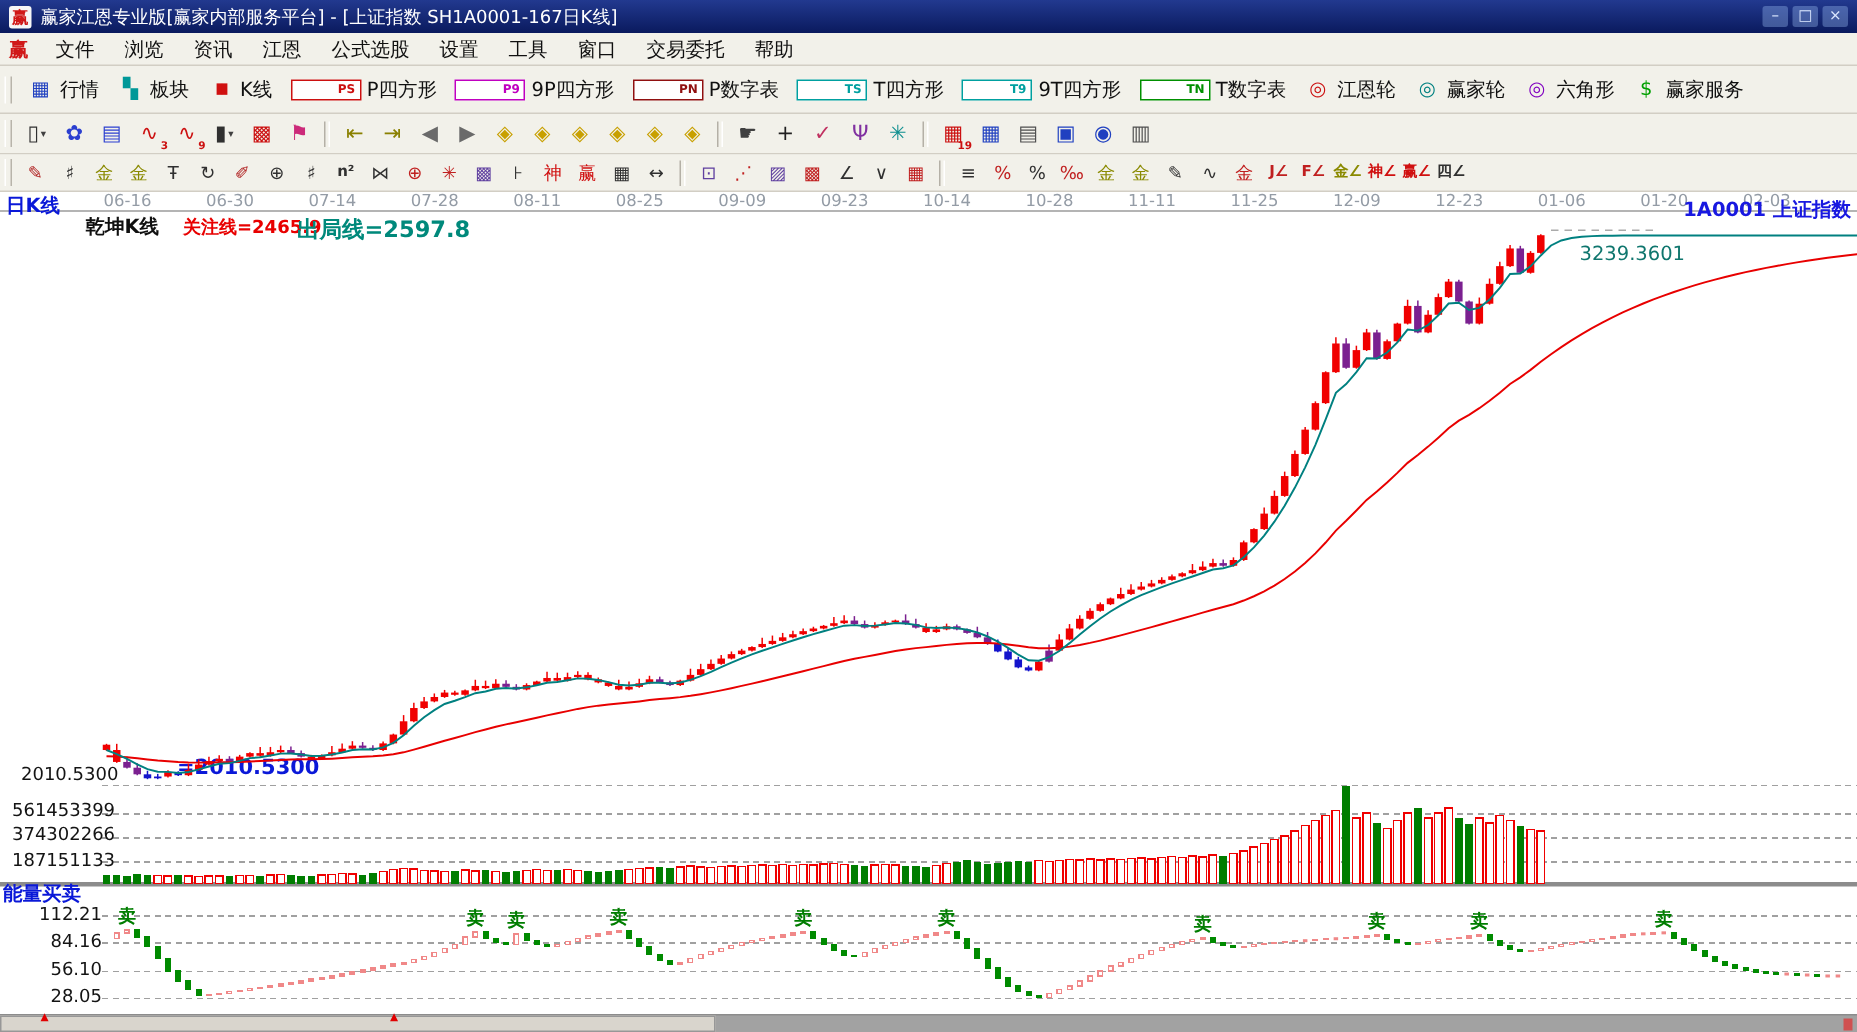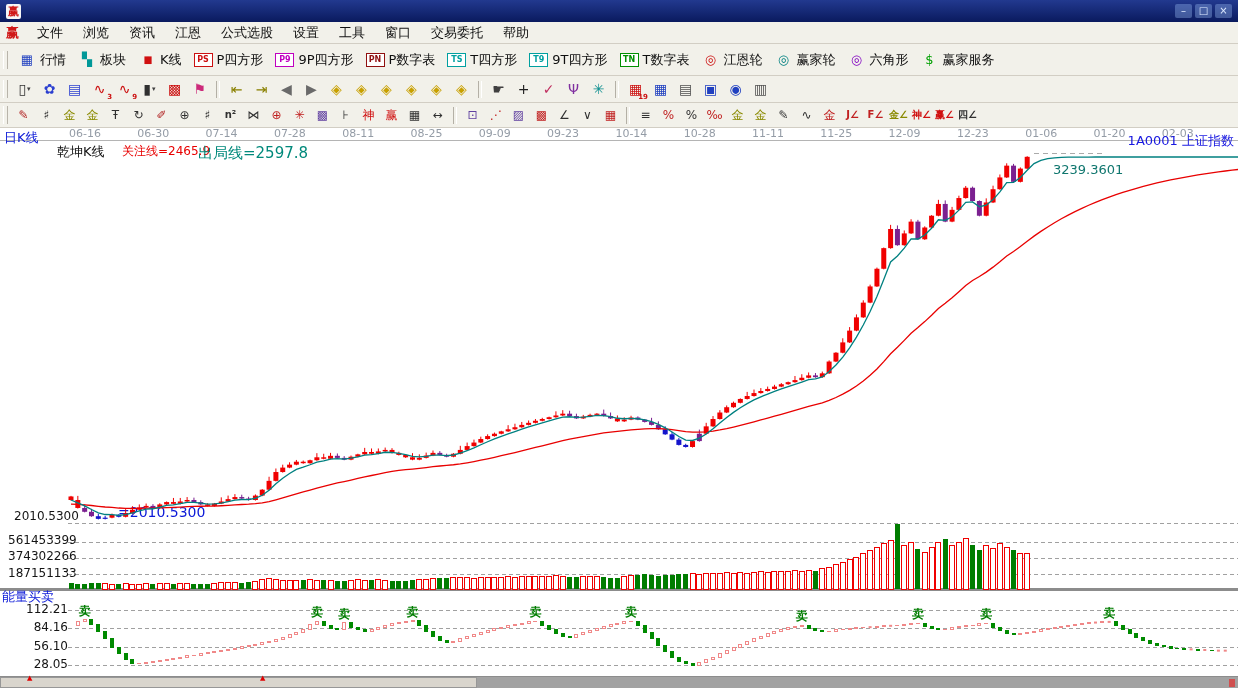--- a/index.html
+++ b/index.html
@@ -25,49 +25,50 @@
   
   .tbrow{display:flex;align-items:center;background:#f2f1ea;border-bottom:1px solid #d2cec4;box-sizing:border-box;white-space:nowrap;}
   .tb1{height:32px;}
   .tb2{height:27px;}
   .tb3{height:25px;}
   .grip{width:3px;height:18px;border-left:1px solid #fff;border-right:1px solid #b8b4aa;margin:0 4px 0 3px;flex:none;}
   .tb-sep{width:2px;height:17px;border-left:1px solid #b4b0a6;border-right:1px solid #fff;margin:0 4px;flex:none;}
   .tb-item{display:flex;align-items:center;gap:4px;padding:0 6px;font-size:13px;color:#101010;background:none;border:0;flex:none;font-family:inherit;}
   .ico-box{width:18px;height:15px;display:flex;align-items:center;justify-content:center;font-size:13px;line-height:1;flex:none;}
   .badge{width:17px;height:12px;border:1px solid currentColor;font-size:8px;font-weight:bold;
-    display:flex;align-items:center;justify-content:center;flex:none;background:#fff;}
+    display:flex;align-items:center;justify-content:center;flex:none;background:#fff;padding-left:28px;}
   .tb-btn{width:25px;height:22px;display:flex;align-items:center;justify-content:center;
     background:none;border:0;font-size:14px;position:relative;flex:none;padding:0;line-height:1;font-family:inherit;}
   .tb3 .tb-btn{width:23px;height:19px;font-size:12px;}
   .tb-btn .sub{position:absolute;right:0;bottom:-1px;font-size:7px;font-weight:bold;}
   .tb-btn .dd{font-size:7px;color:#404040;margin-left:1px;}
   .tb-btn.multi{font-size:10px;font-weight:bold;}
 
   
   .ov{position:absolute;white-space:nowrap;line-height:1.1;}
-  .b{font-weight:normal;}
+  .b{font-weight:bold;}
   .blue{color:#0a18d8;}
   .num{font-size:12px;color:#141414;}
 
   
   .scrollstrip{position:absolute;left:0;top:676px;width:1238px;height:12px;background:#a2a2a2;
     border-top:1px solid #8c8c8c;box-sizing:border-box;}
   .scroll-thumb{position:absolute;left:0;top:0;width:477px;height:11px;background:#d9d5cd;
     border:1px solid #979797;box-sizing:border-box;}
   .sb-mark{position:absolute;top:675px;color:#e00000;font-size:7px;line-height:7px;}
   .sb-grip{position:absolute;left:1229px;top:679px;width:6px;height:8px;background:#d05050;}
 </style>
 </head>
 <body>
 
 <div class="app">
 
   <div class="titlebar">
     <span class="logo">赢</span>
+    <span class="title-text">赢家江恩专业版[赢家内部服务平台] - [上证指数 SH1A0001-167日K线]</span>
     <span class="win-btns" id="win-btns">
         <span class="win-btn">–</span>
         <span class="win-btn">□</span>
         <span class="win-btn">×</span>
       </span>
   </div>
 
   <div class="menubar" id="menubar">
     <span class="menu-logo">赢</span>
   <span class="menu-item">文件</span>

